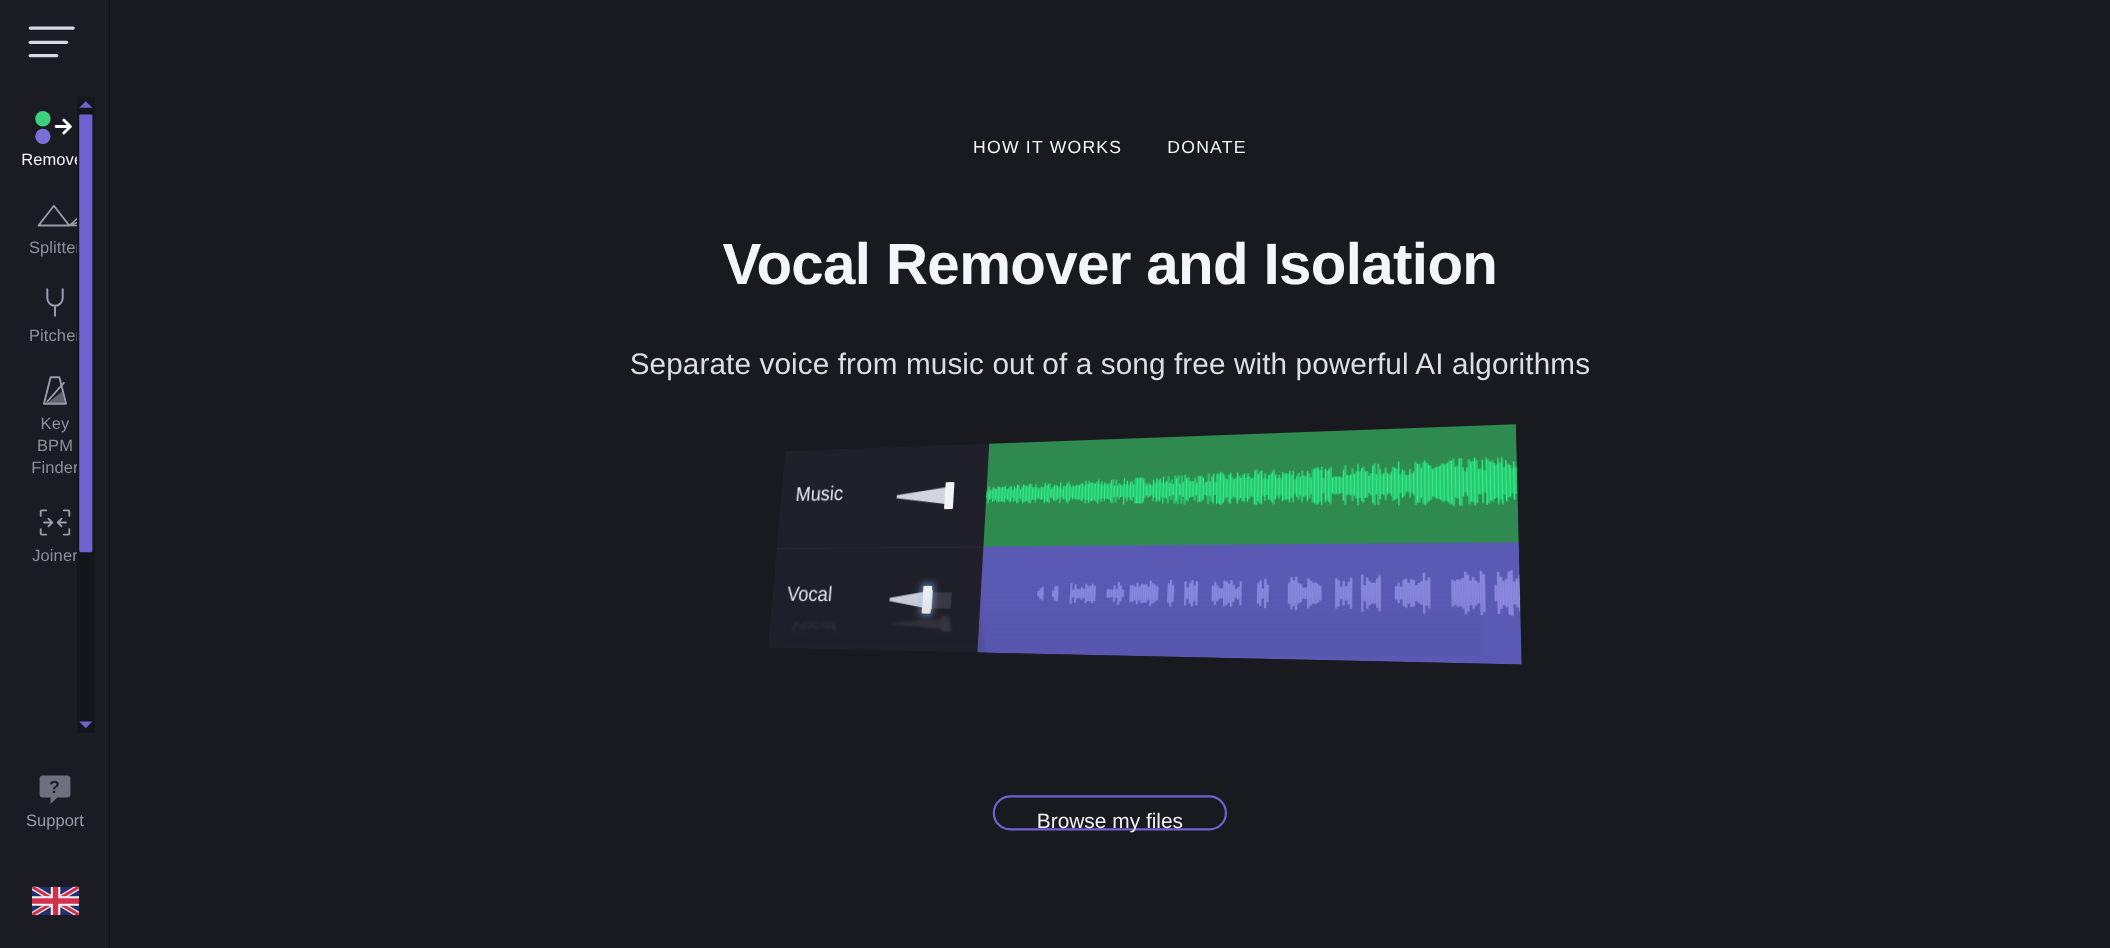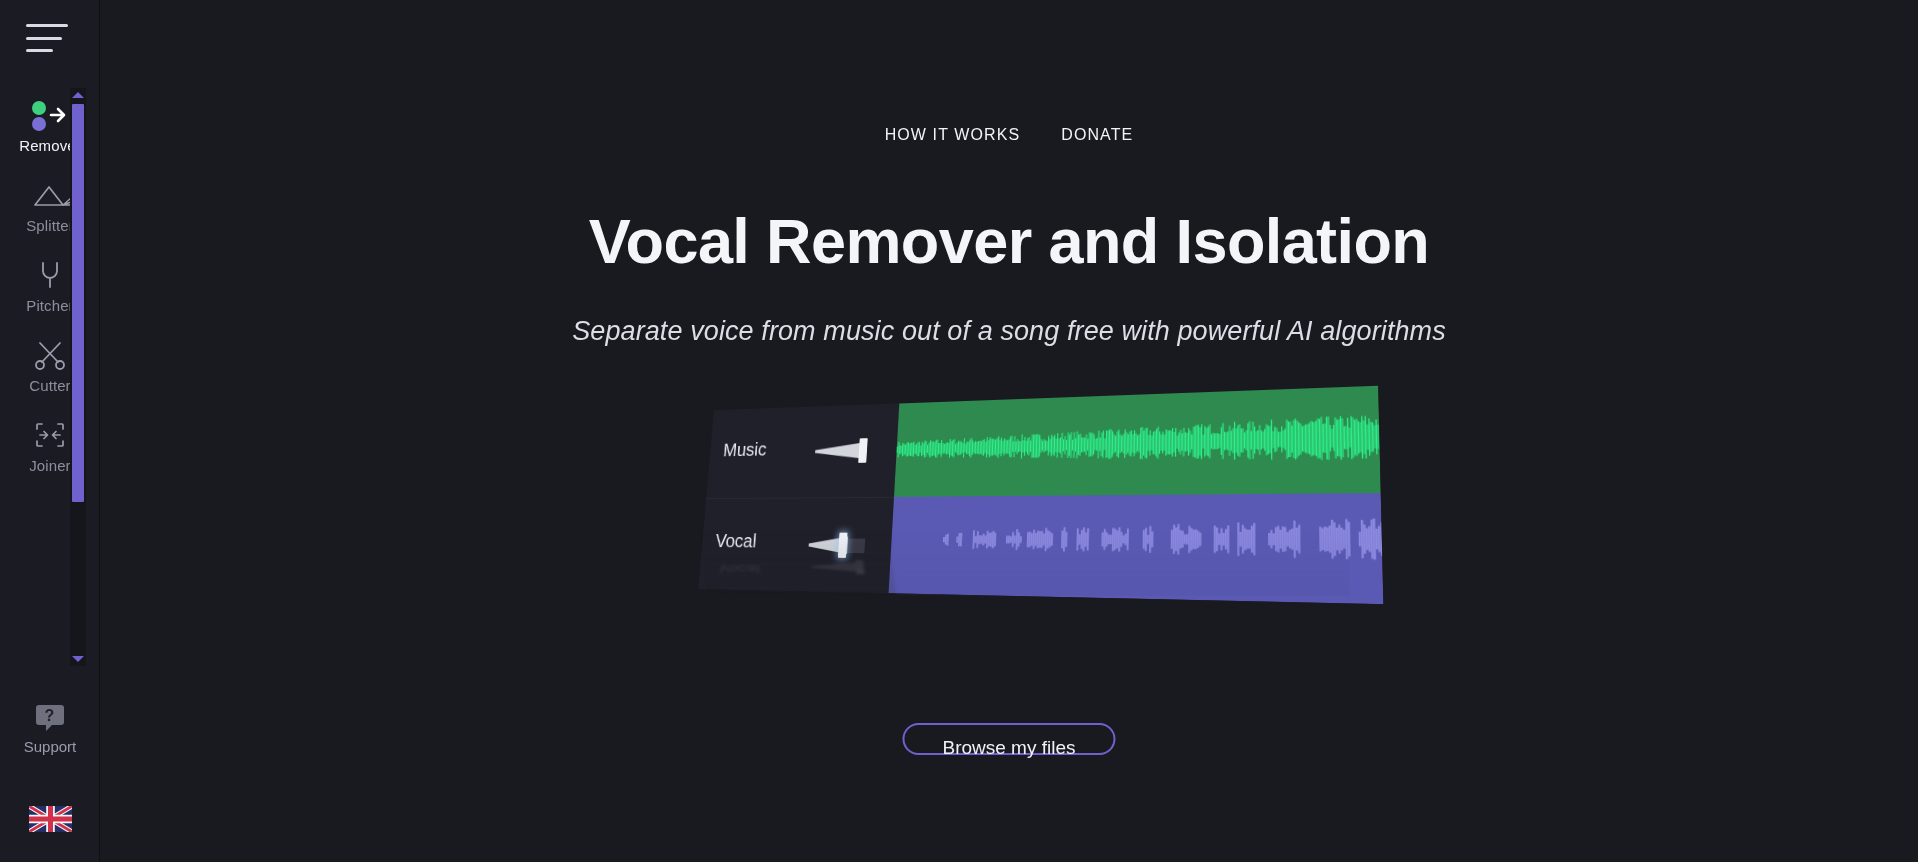--- a/index.html
+++ b/index.html
@@ -100,31 +100,30 @@
     display:flex; justify-content:center; gap:41px;
   }
   #topnav a {
     color:#f3f4f8; text-decoration:none;
     font-size:16px; font-weight:normal; letter-spacing:1.1px;
     cursor:pointer;
   }
   #hero-title {
     position:absolute; top:205px; left:0; right:0;
     text-align:center;
-    font-size:63px; font-weight:bold;
+    font-size:53px; font-weight:bold;
     color:#f4f5f9;
     letter-spacing:-0.6px;
     line-height:72px;
   }
   #hero-sub {
     position:absolute; top:316px; left:0; right:0;
     text-align:center;
     font-size:27px; color:#dcdee6; font-weight:normal;
     letter-spacing:.1px;
-    font-style:italic;
   }
   #browse-btn {
     position:absolute; top:723px; left:50%; transform:translateX(-50%);
     padding:0 38px; height:32px; line-height:46px;
     border:2px solid #6f62cf; border-radius:26px;
     background:transparent; color:#f1f2f7;
     font-size:19px; font-family:"Liberation Sans", sans-serif;
     cursor:pointer;
   }
 
@@ -231,31 +230,33 @@
 
     <div class="nav-item">
       <span class="nav-ico">
         <svg width="32" height="30" viewBox="0 0 32 30">
           <path d="M9 3 v8 a7 7 0 0 0 14 0 V3 M16 18 v9" stroke="#9a9cab" stroke-width="1.8" fill="none" stroke-linecap="round"></path>
         </svg>
       </span>
       <span class="nav-label">Pitcher</span>
     </div>
 
-
     <div class="nav-item">
       <span class="nav-ico">
-        <svg width="34" height="30" viewBox="0 0 34 30">
-          <path d="M7 3 L25 22 M27 3 L9 22" stroke="#9a9cab" stroke-width="1.8" fill="none" stroke-linecap="round"></path>
-          <circle cx="7" cy="25" r="4" fill="none" stroke="#9a9cab" stroke-width="1.8"></circle>
-          <circle cx="27" cy="25" r="4" fill="none" stroke="#9a9cab" stroke-width="1.8"></circle>
+        <svg width="34" height="32" viewBox="0 0 34 32">
+          <path d="M13 4 L21 4 L27 28 L7 28 Z" fill="none" stroke="#9a9cab" stroke-width="1.7" stroke-linejoin="round"></path>
+          <path d="M10 26 L25 9" stroke="#9a9cab" stroke-width="1.7" stroke-linecap="round"></path>
+          <path d="M9 28 L26 28 L23.4 17 Z" fill="#9a9cab" opacity=".55"></path>
         </svg>
       </span>
-      <span class="nav-label">Cutter</span>
+      <span class="nav-label" style="white-space:pre-line">Key
+BPM
+Finder</span>
     </div>
+
 
     <div class="nav-item">
       <span class="nav-ico">
         <svg width="34" height="30" viewBox="0 0 34 30">
           <path d="M4 9 V5 a1 1 0 0 1 1-1 h4 M30 9 V5 a1 1 0 0 0-1-1 h-4
                    M4 21 v4 a1 1 0 0 0 1 1 h4 M30 21 v4 a1 1 0 0 1-1 1 h-4" stroke="#9a9cab" stroke-width="1.7" fill="none" stroke-linecap="round"></path>
           <path d="M7 15 h7 M11 11.5 L14.5 15 L11 18.5 M27 15 h-7 M23 11.5 L19.5 15 L23 18.5" stroke="#9a9cab" stroke-width="1.7" fill="none" stroke-linecap="round" stroke-linejoin="round"></path>
         </svg>
       </span>
       <span class="nav-label">Joiner</span>

